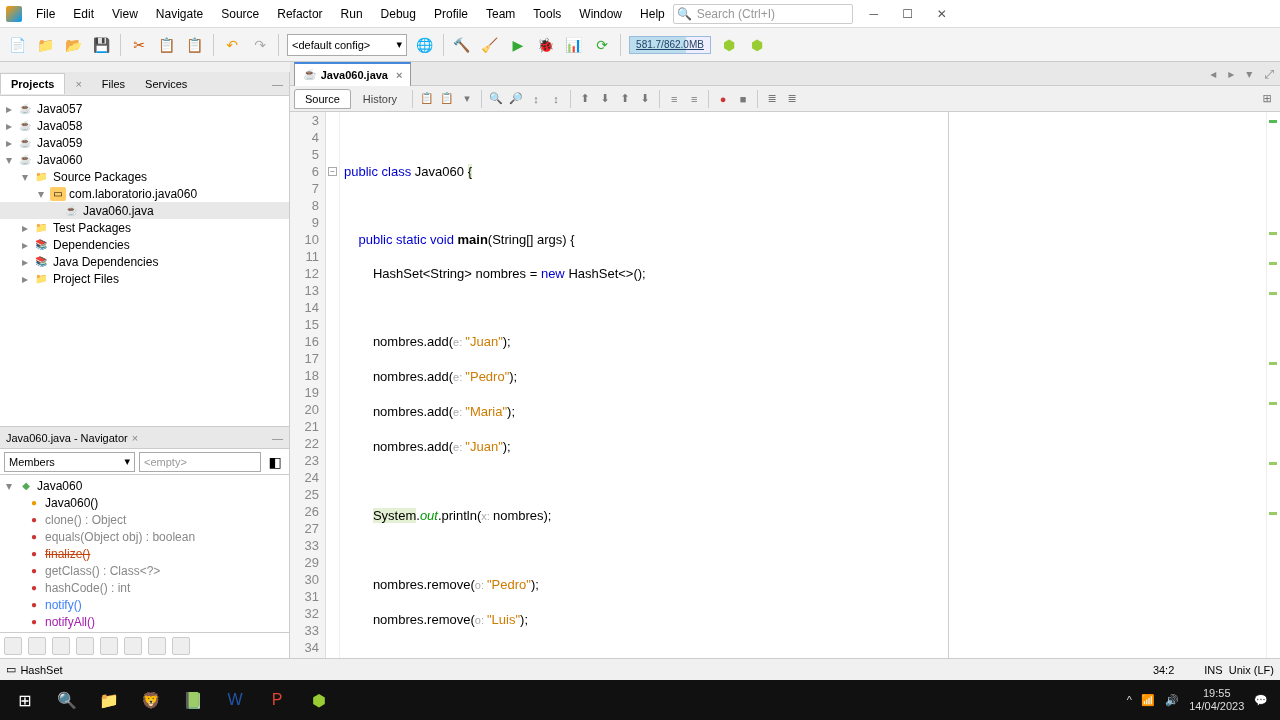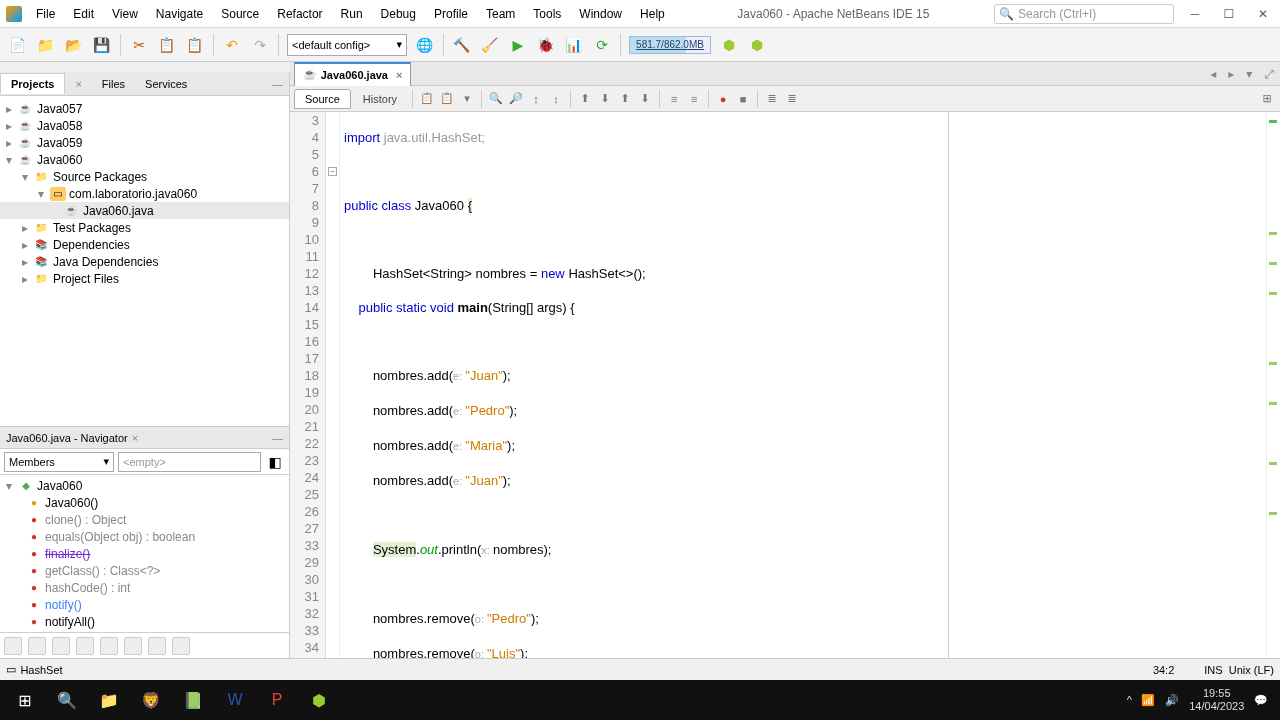--- a/index.html
+++ b/index.html
@@ -82,21 +82,20 @@
     <span>Source</span>
     <span>Refactor</span>
     <span>Run</span>
     <span>Debug</span>
     <span>Profile</span>
     <span>Team</span>
     <span>Tools</span>
     <span>Window</span>
     <span>Help</span>
   </div>
-  <div class="title">Java060 - Apache NetBeans IDE 15</div>
   <div class="search-bar">
       <span class="mag">🔍</span>
       <span>Search (Ctrl+I)</span>
     </div>
   <div class="win-btn">─</div>
   <div class="win-btn">☐</div>
   <div class="win-btn">✕</div>
 </div>
 
 <div class="toolbar">
@@ -195,21 +194,21 @@
           <span>Project Files</span>
         </div>
     </div>
     <div class="nav-panel">
       <div class="nav-title">
           <span>Java060.java - Navigator</span>
           <span style="margin-left:4px;color:#888">×</span>
           <span style="margin-left:auto;color:#888">—</span>
         </div>
       <div class="nav-controls">
-        <div class="nav-sel" style="width:110px">
+        <div class="nav-sel" style="width:131px">
             <span>Members</span>
             <span style="margin-left:auto">▾</span>
           </div>
         <div class="nav-sel" style="flex:1;color:#999">&lt;empty&gt;</div>
         <span class="tb-ic">◧</span>
       </div>
       <div class="nav-tree">
         <div class="tree-row">
             <span class="tw">▾</span>
             <span class="ic" style="color:#5a5">◆</span>
@@ -222,37 +221,37 @@
         <div class="tree-row" style="padding-left:26px">
             <span class="ic" style="color:#c33">●</span>
             <span style="color:#888">clone() : Object</span>
           </div>
         <div class="tree-row" style="padding-left:26px">
             <span class="ic" style="color:#c33">●</span>
             <span style="color:#888">equals(Object obj) : boolean</span>
           </div>
         <div class="tree-row" style="padding-left:26px">
             <span class="ic" style="color:#c33">●</span>
-            <span style="color:#6d28d9;text-decoration:line-through">finalize()</span>
+            <span style="color:#c2410c;text-decoration:line-through">finalize()</span>
           </div>
         <div class="tree-row" style="padding-left:26px">
             <span class="ic" style="color:#c33">●</span>
             <span style="color:#888">getClass() : Class&lt;?&gt;</span>
           </div>
         <div class="tree-row" style="padding-left:26px">
             <span class="ic" style="color:#c33">●</span>
             <span style="color:#888">hashCode() : int</span>
           </div>
         <div class="tree-row" style="padding-left:26px">
             <span class="ic" style="color:#c33">●</span>
             <span style="color:#3b82f6">notify()</span>
           </div>
         <div class="tree-row" style="padding-left:26px">
             <span class="ic" style="color:#c33">●</span>
-            <span style="color:#000000">notifyAll()</span>
+            <span style="color:#a21caf">notifyAll()</span>
           </div>
       </div>
       <div class="nav-btm">
         <span></span>
           <span></span>
           <span></span>
           <span></span>
           <span></span>
           <span></span>
           <span></span>
@@ -333,26 +332,25 @@
           <div>30</div>
           <div>31</div>
           <div>32</div>
           <div>33</div>
           <div>34</div>
         </div>
       <div class="fold">
           <div class="fold-box" style="top:55px">−</div>
         </div>
       <div class="code">
-<div style="color:#999"><span class="kw">import</span> java.util.HashSet;</div>
 <div> </div>
 <div><span class="kw">public</span> <span class="kw">class</span> <span class="ty">Java060</span> <span style="background:#e4f0d4">{</span></div>
 <div> </div>
+<div>    <span class="kw">public</span> <span class="kw">static</span> <span class="kw">void</span> <b>main</b><span>(String[] args) {</span></div>
 <div><span>        HashSet&lt;String&gt; nombres = </span><span class="kw">new</span><span> HashSet&lt;&gt;();</span></div>
-<div>    <span class="kw">public</span> <span class="kw">static</span> <span class="kw">void</span> <b>main</b><span>(String[] args) {</span></div>
 <div> </div>
 <div><span>        nombres.add(</span><span class="hint">e: </span><span class="str">"Juan"</span>);</div>
 <div><span>        nombres.add(</span><span class="hint">e: </span><span class="str">"Pedro"</span>);</div>
 <div><span>        nombres.add(</span><span class="hint">e: </span><span class="str">"Maria"</span>);</div>
 <div><span>        nombres.add(</span><span class="hint">e: </span><span class="str">"Juan"</span>);</div>
 <div> </div>
 <div>        <span class="sys">System</span>.<span class="fld">out</span>.println(<span class="hint">x: </span><span>nombres</span>);</div>
 <div> </div>
 <div><span>        nombres.remove(</span><span class="hint">o: </span><span class="str">"Pedro"</span>);</div>
 <div><span>        nombres.remove(</span><span class="hint">o: </span><span class="str">"Luis"</span>);</div>

